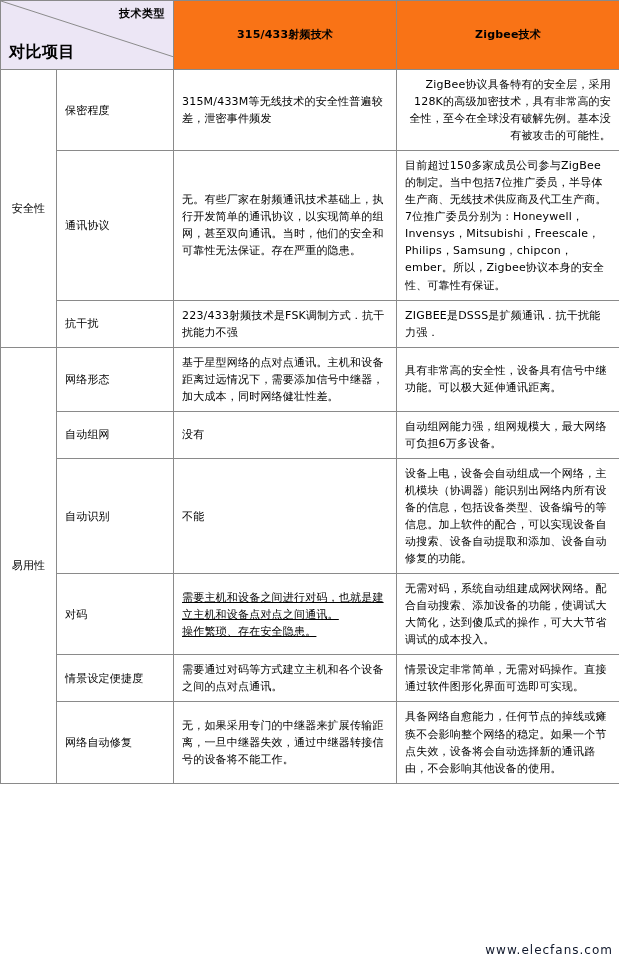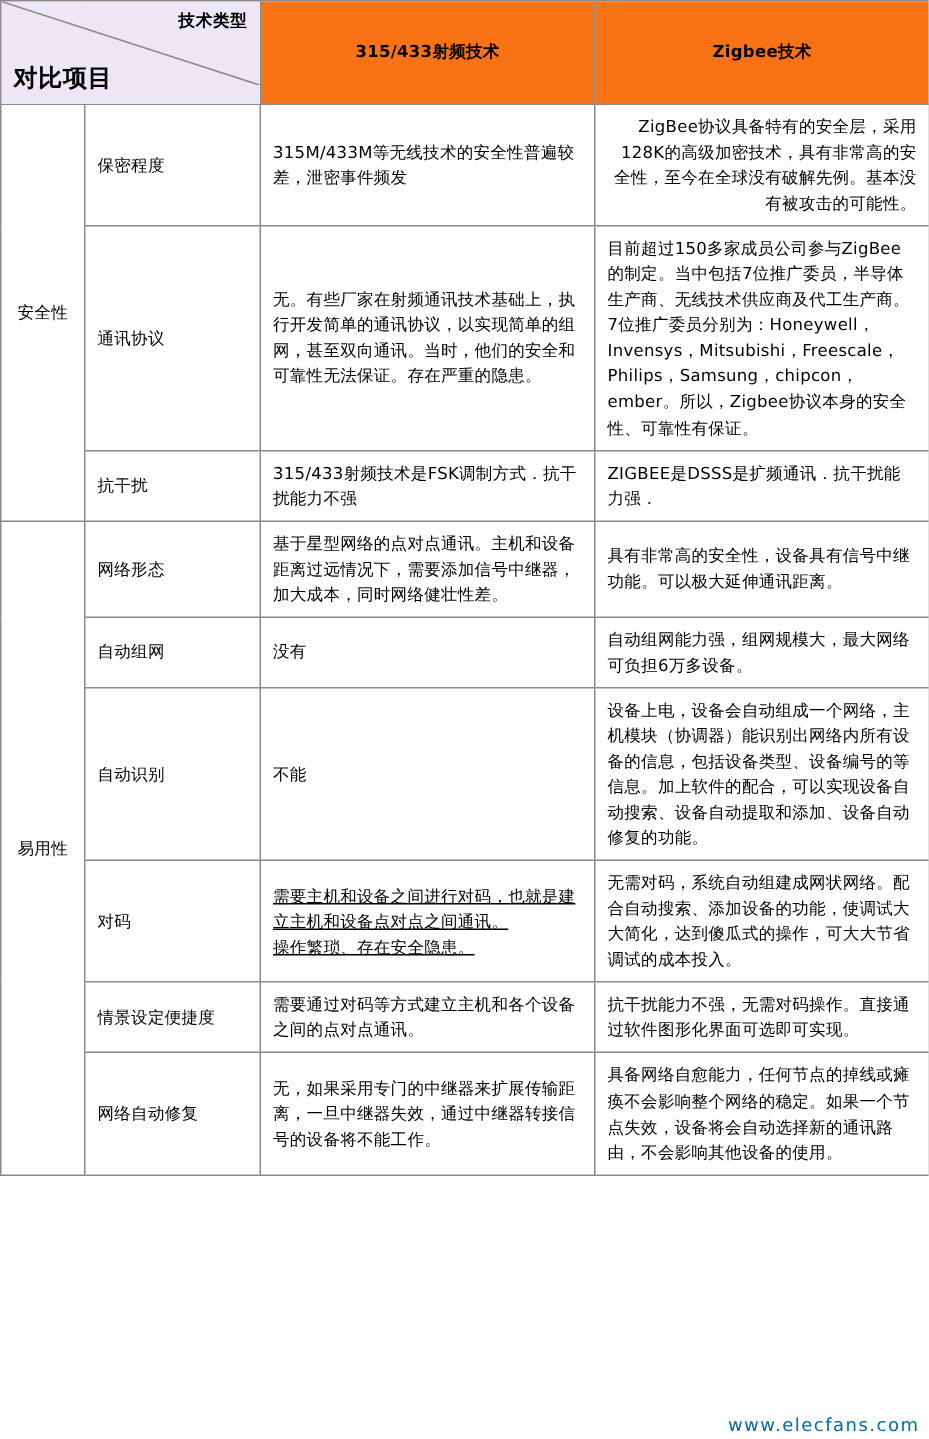--- a/index.html
+++ b/index.html
@@ -89,21 +89,21 @@
     text-align: right;
   }
   .thick-top td {
     border-top: 2px solid #555;
   }
   .watermark {
     position: absolute;
     right: 6px;
     bottom: 2px;
     font-size: 12px;
-    color: #0369a1;
+    color: #0f172a;
     letter-spacing: 1px;
     font-family: "DejaVu Sans", "Liberation Sans", sans-serif;
   }
 </style>
 </head>
 <body>
 
 <table class="cmp">
   <colgroup>
     <col class="c1">
@@ -131,21 +131,21 @@
       <td class="body-cell">315M/433M等无线技术的安全性普遍较差，泄密事件频发</td>
       <td class="body-cell center-text">ZigBee协议具备特有的安全层，采用128K的高级加密技术，具有非常高的安全性，至今在全球没有破解先例。基本没有被攻击的可能性。</td>
     </tr>
     <tr>
       <td class="sub">通讯协议</td>
       <td class="body-cell">无。有些厂家在射频通讯技术基础上，执行开发简单的通讯协议，以实现简单的组网，甚至双向通讯。当时，他们的安全和可靠性无法保证。存在严重的隐患。</td>
       <td class="body-cell">目前超过150多家成员公司参与ZigBee的制定。当中包括7位推广委员，半导体生产商、无线技术供应商及代工生产商。7位推广委员分别为：Honeywell，Invensys，Mitsubishi，Freescale，Philips，Samsung，chipcon，ember。所以，Zigbee协议本身的安全性、可靠性有保证。</td>
     </tr>
     <tr>
       <td class="sub">抗干扰</td>
-      <td class="body-cell">315/433射频技术是FSK调制方式．抗干扰能力不强</td>
+      <td class="body-cell">223/433射频技术是FSK调制方式．抗干扰能力不强</td>
       <td class="body-cell">ZIGBEE是DSSS是扩频通讯．抗干扰能力强．</td>
     </tr>
 
     <tr class="thick-top">
       <td class="grp" rowspan="6">易用性</td>
       <td class="sub">网络形态</td>
       <td class="body-cell">基于星型网络的点对点通讯。主机和设备距离过远情况下，需要添加信号中继器，加大成本，同时网络健壮性差。</td>
       <td class="body-cell">具有非常高的安全性，设备具有信号中继功能。可以极大延伸通讯距离。</td>
     </tr>
     <tr>
@@ -160,21 +160,21 @@
     </tr>
     <tr>
       <td class="sub">对码</td>
       <td class="body-cell" style="white-space: pre-line; text-decoration: underline;">需要主机和设备之间进行对码，也就是建立主机和设备点对点之间通讯。
 操作繁琐、存在安全隐患。</td>
       <td class="body-cell">无需对码，系统自动组建成网状网络。配合自动搜索、添加设备的功能，使调试大大简化，达到傻瓜式的操作，可大大节省调试的成本投入。</td>
     </tr>
     <tr>
       <td class="sub">情景设定便捷度</td>
       <td class="body-cell">需要通过对码等方式建立主机和各个设备之间的点对点通讯。</td>
-      <td class="body-cell">抗干扰能力不强，无需对码操作。直接通过软件图形化界面可选即可实现。</td>
+      <td class="body-cell">情景设定非常简单，无需对码操作。直接通过软件图形化界面可选即可实现。</td>
     </tr>
     <tr>
       <td class="sub">网络自动修复</td>
       <td class="body-cell">无，如果采用专门的中继器来扩展传输距离，一旦中继器失效，通过中继器转接信号的设备将不能工作。</td>
       <td class="body-cell">具备网络自愈能力，任何节点的掉线或瘫痪不会影响整个网络的稳定。如果一个节点失效，设备将会自动选择新的通讯路由，不会影响其他设备的使用。</td>
     </tr>
   </tbody>
 </table>
 
 <div class="watermark">www.elecfans.com</div>

